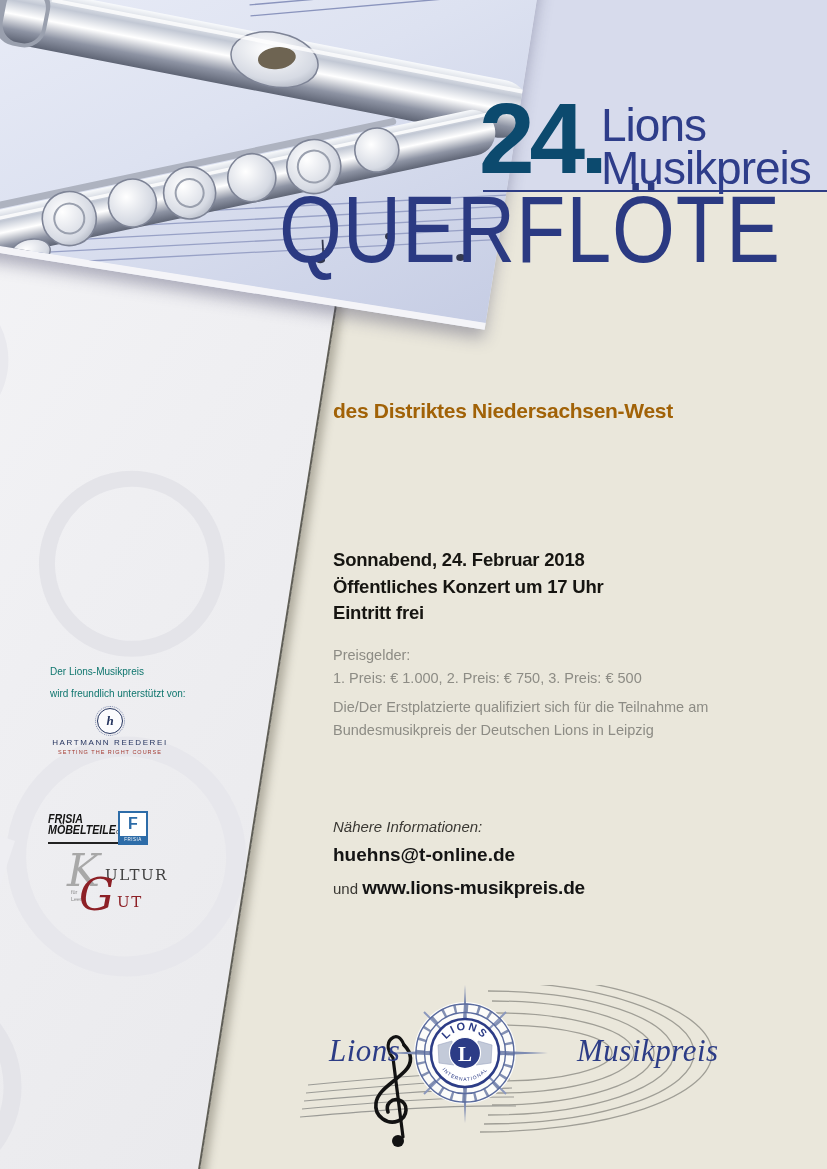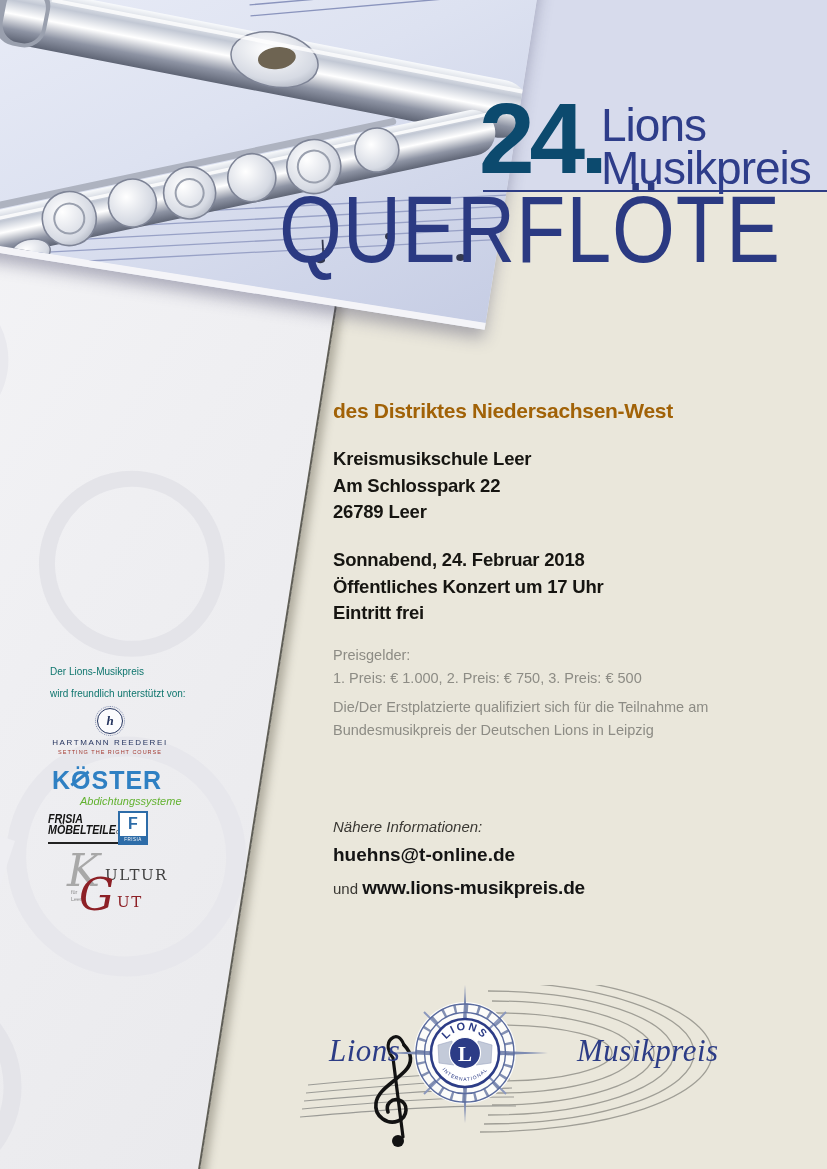--- a/index.html
+++ b/index.html
@@ -213,25 +213,20 @@
   <div class="title-rule"></div>
   <div class="edition txt">24.</div>
   <div class="brand txt">
     <div>Lions</div>
     <div>Musikpreis</div>
   </div>
   <div class="instrument-title txt">QUERFLÖTE</div>
 
   <div class="col h-sub txt">des Distriktes Niedersachsen-West</div>
 
-  <div class="col venue block-bold">
-    <div class="txt-line">Kreismusikschule Leer</div>
-    <div class="txt-line">Am Schlosspark 22</div>
-    <div class="txt-line">26789 Leer</div>
-  </div>
 
   <div class="col event block-bold">
     <div>Sonnabend, 24. Februar 2018</div>
     <div>Öffentliches Konzert um 17 Uhr</div>
     <div>Eintritt frei</div>
   </div>
 
   <div class="col prizes block-gray">
     <div>Preisgelder:</div>
     <div>1. Preis: € 1.000, 2. Preis: € 750, 3. Preis: € 500</div>
@@ -250,24 +245,20 @@
     <div>Der Lions-Musikpreis</div>
     <div>wird freundlich unterstützt von:</div>
   </div>
 
   <div class="hartmann">
     <span class="emblem-small">h</span>
     <div class="h-name">HARTMANN REEDEREI</div>
     <div class="h-tag">SETTING THE RIGHT COURSE</div>
   </div>
 
-  <div class="koester">
-    <div class="koester-name">KÖSTER</div>
-    <div class="koester-tag">Abdichtungssysteme</div>
-  </div>
 
   <div class="frisia">
     <div class="frisia-text">
       <div>FRISIA</div>
       <div><span>MÖBELTEILE</span><span class="gmbh">GmbH</span></div>
     </div>
     <div class="frisia-rule"></div>
     <div class="frisia-badge">
       <div class="f">F</div>
       <div class="blabel">FRISIA</div>

